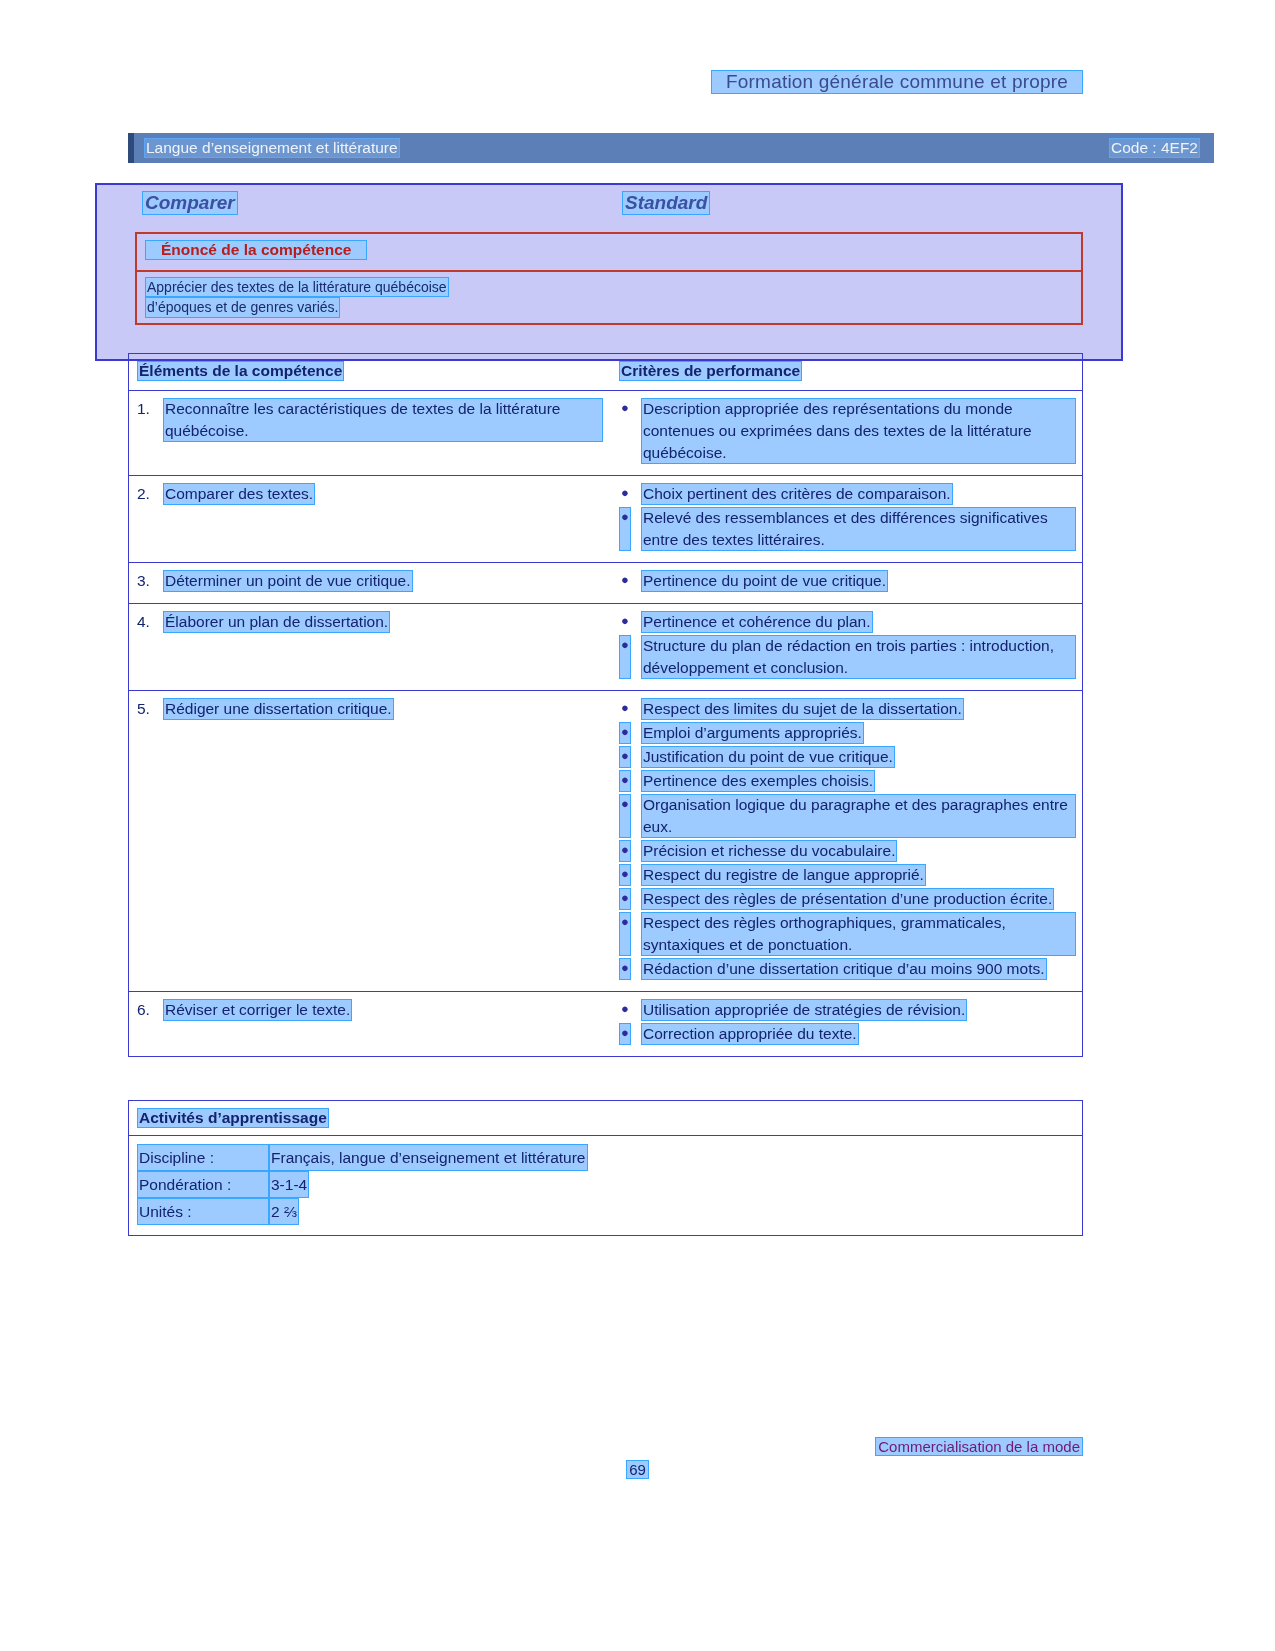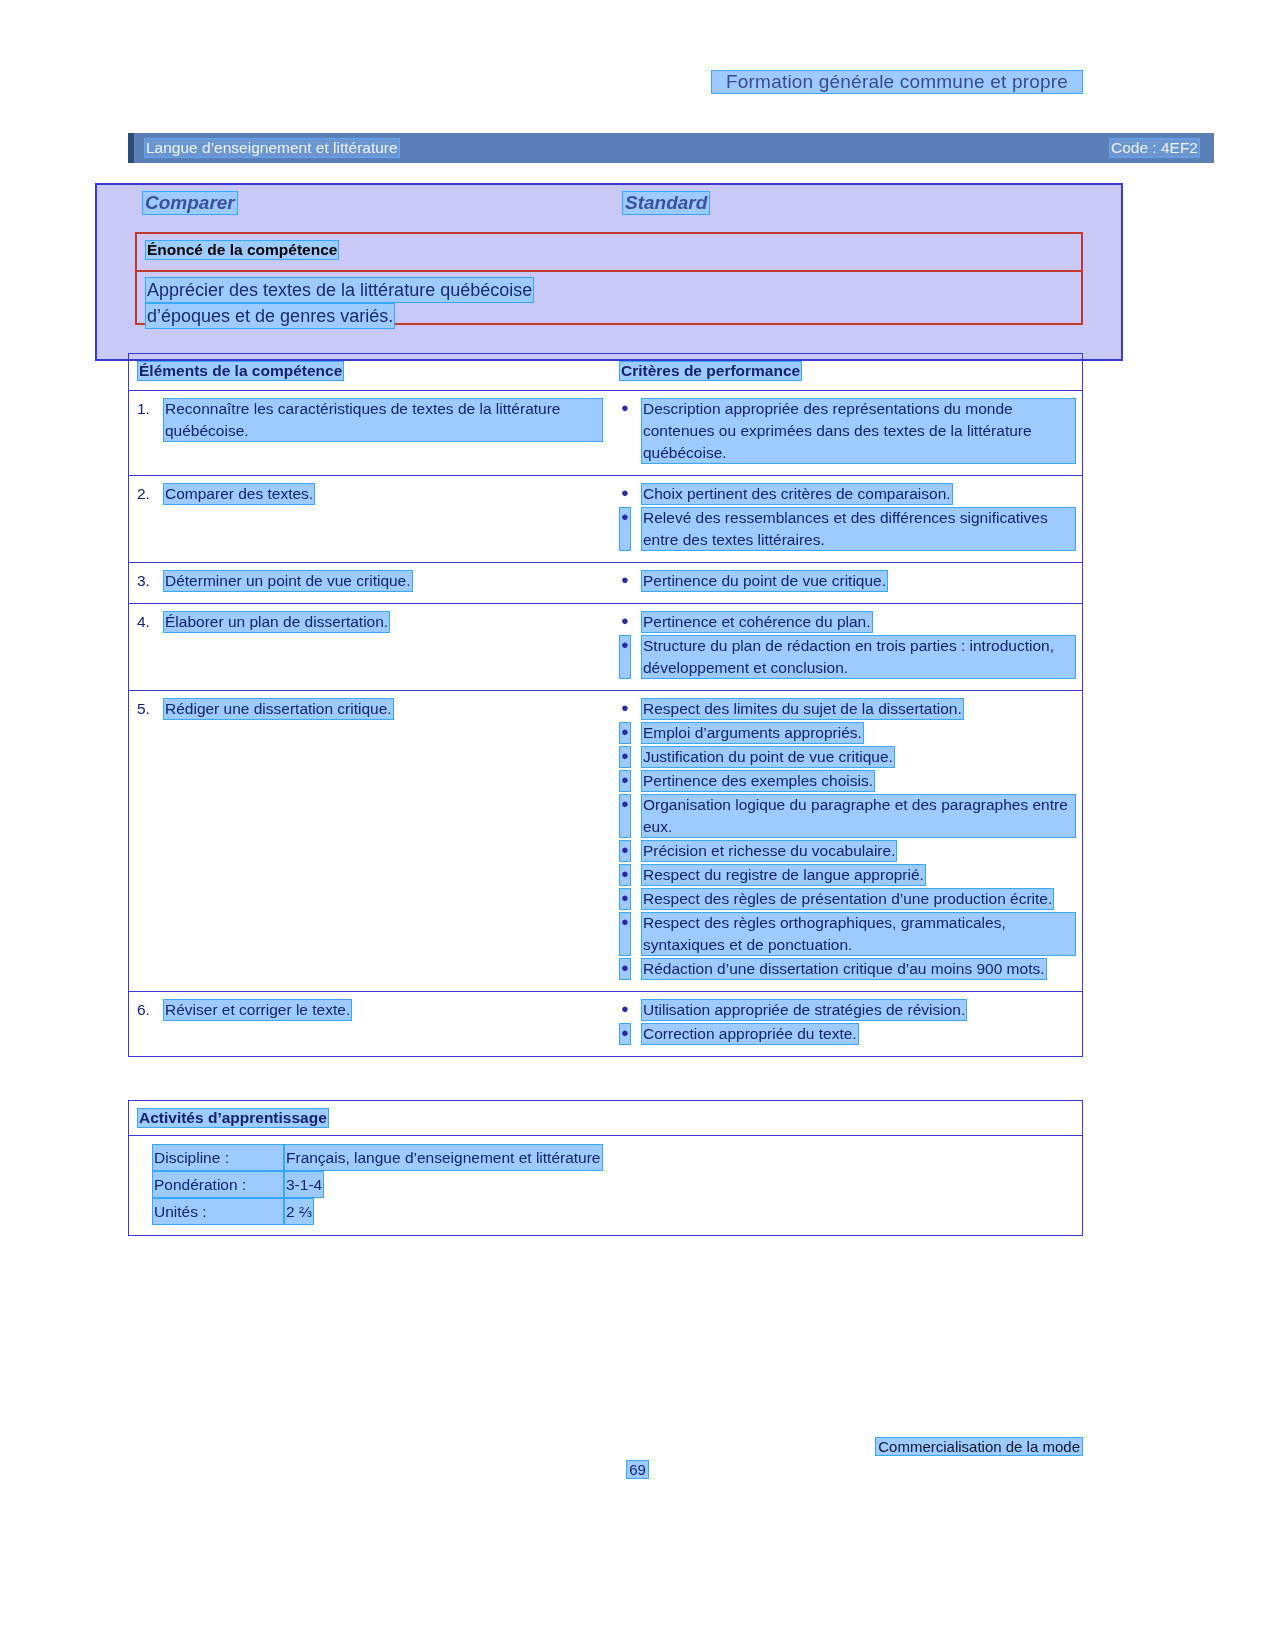--- a/index.html
+++ b/index.html
@@ -103,36 +103,36 @@
     border: 2px solid #c0392b;
     box-sizing: border-box;
     background: #c9c9f7;
   }
   .enonce-title {
     position: absolute;
     left: 8px;
     top: 6px;
     font-size: 15.5px;
     font-weight: bold;
-    color: #000000;
-    padding: 1px 2px;
+    color: #b91c1c;
+    padding: 1px 16px;
   }
   .enonce-sep {
     position: absolute;
     left: 0;
     right: 0;
     top: 36px;
     height: 2px;
     background: #c0392b;
   }
   .enonce-body {
     position: absolute;
     left: 8px;
     top: 43px;
-    font-size: 18px;
+    font-size: 14px;
     color: #1b2a6b;
     line-height: 1.45;
   }
   .enonce-body span {
     display: inline-block;
     padding: 0 2px;
   }
 
   
   .ctable {
@@ -220,37 +220,36 @@
     border-bottom: 1.5px solid #3a3ad0;
   }
   .atable .a-body {
     padding: 8px 8px 10px 8px;
   }
   .arow {
     display: flex;
     font-size: 15.5px;
     color: #14236e;
     line-height: 1.75;
-    margin-left: 15px;
   }
   .arow .lbl {
     width: 128px;
     padding: 0 2px;
   }
   .arow .val {
     padding: 0 2px;
   }
 
   
   .footer-right {
     position: absolute;
     right: 192px;
     top: 1437px;
     font-size: 15px;
-    color: #0f172a;
+    color: #701a75;
     padding: 1px 3px;
     margin-left: 12px;
   }
   .page-num {
     position: absolute;
     left: 0;
     right: 0;
     top: 1461px;
     text-align: center;
     font-size: 15px;

